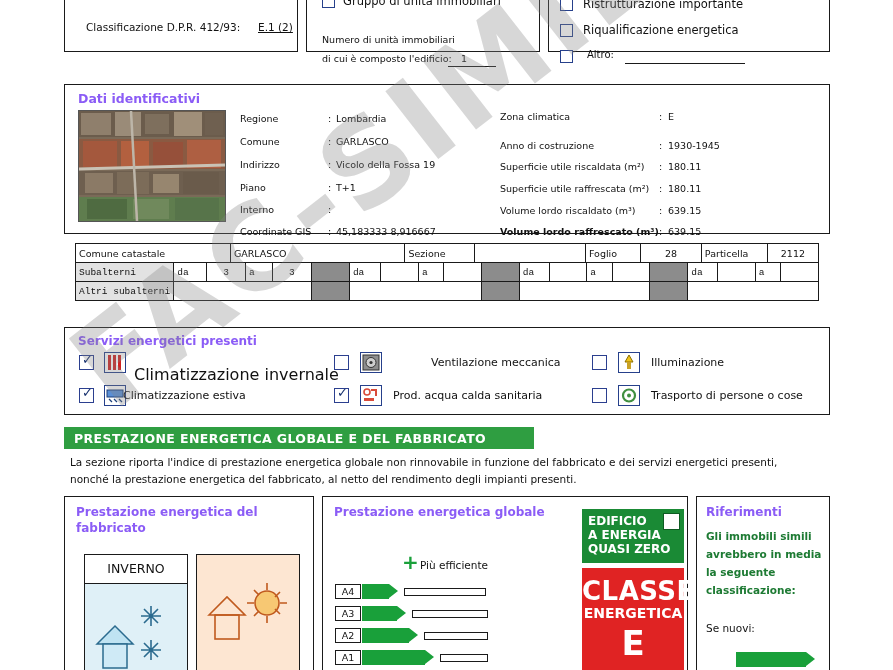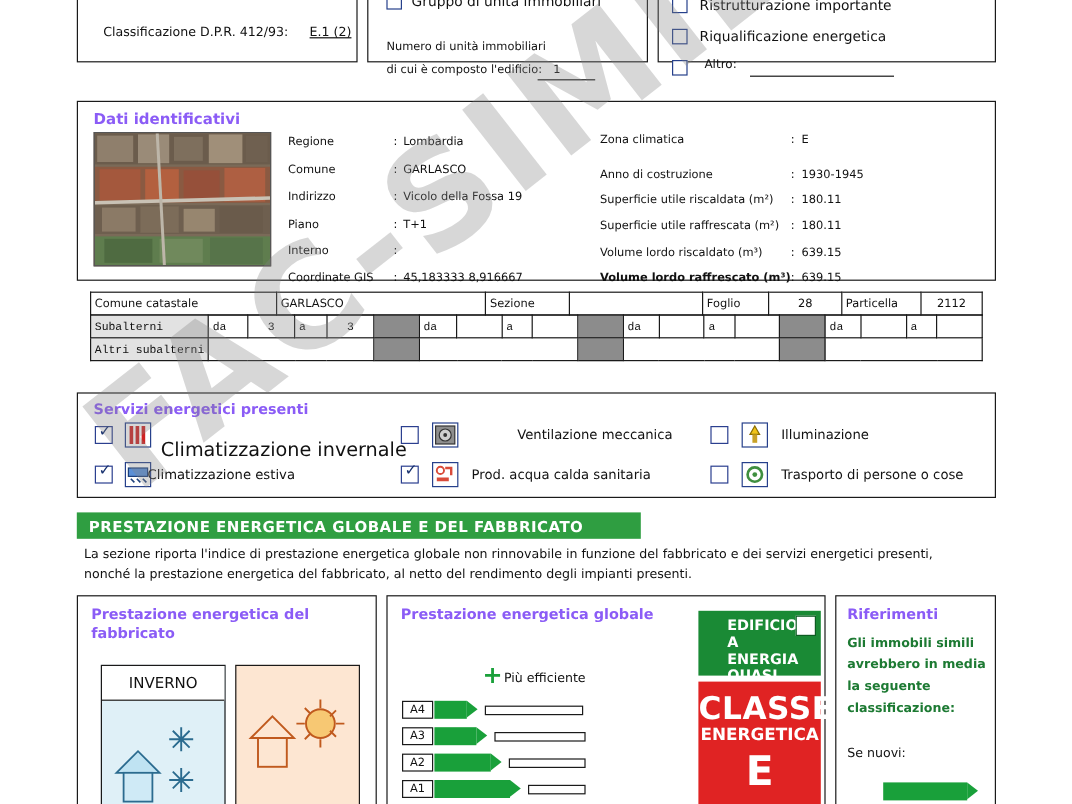--- a/index.html
+++ b/index.html
@@ -47,21 +47,21 @@
   
   .arrow-lbl{position:absolute;border:1px solid #1a1a1a;background:#fff;font-size:9.5px;
              width:26px;height:15px;line-height:14px;text-align:center;box-sizing:border-box;}
   .arrow{position:absolute;height:15px;}
   .arrow .body{position:absolute;left:0;top:0;height:15px;background:#19a03a;}
   .arrow .tip{position:absolute;top:0;width:0;height:0;border-top:7.5px solid transparent;
               border-bottom:7.5px solid transparent;border-left:9px solid #19a03a;}
   .dash{position:absolute;height:6px;border:1px solid #1a1a1a;background:#fff;}
 
   .nzeb{position:absolute;background:#1a8a35;color:#fff;font-weight:bold;font-size:12px;
-        line-height:14px;padding:5px 24px;box-sizing:border-box;}
+        line-height:14px;padding:5px 6px;box-sizing:border-box;}
   .classe{position:absolute;background:#e02323;color:#fff;text-align:center;box-sizing:border-box;}
   .classe .big{font-size:26px;font-weight:bold;line-height:28px;letter-spacing:.5px;}
   .classe .sub{font-size:14px;font-weight:bold;line-height:17px;}
   .classe .letter{font-size:34px;font-weight:bold;line-height:34px;}
 
   
   .wm{position:absolute;left:150px;top:70px;width:640px;height:560px;
       font-size:118px;font-weight:bold;color:rgba(130,130,130,.32);
       transform:rotate(-38deg);transform-origin:center;
       letter-spacing:4px;pointer-events:none;white-space:nowrap;

